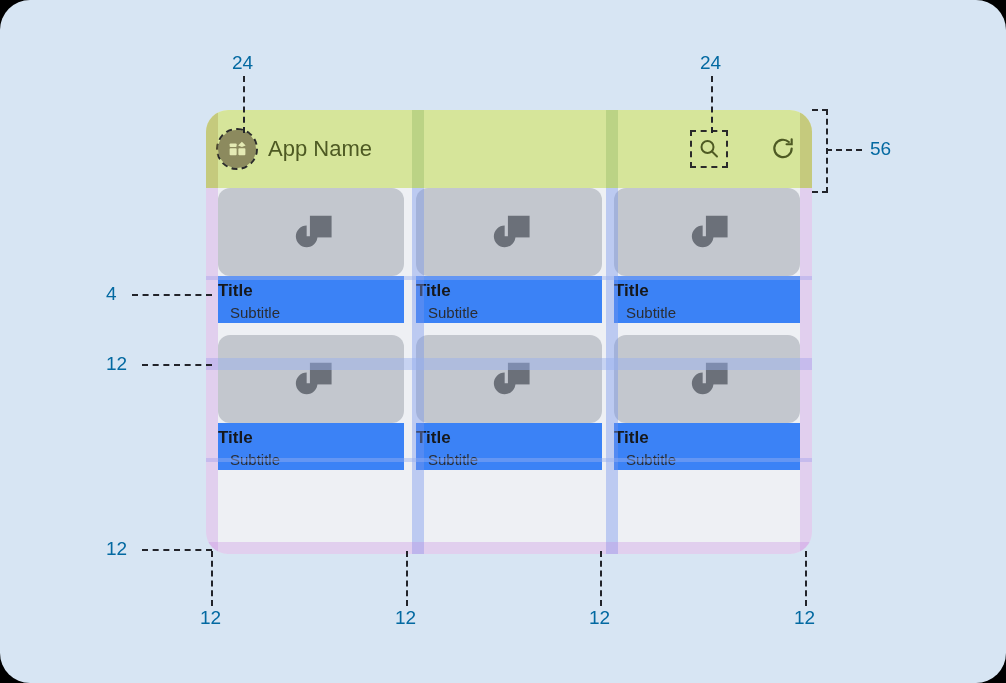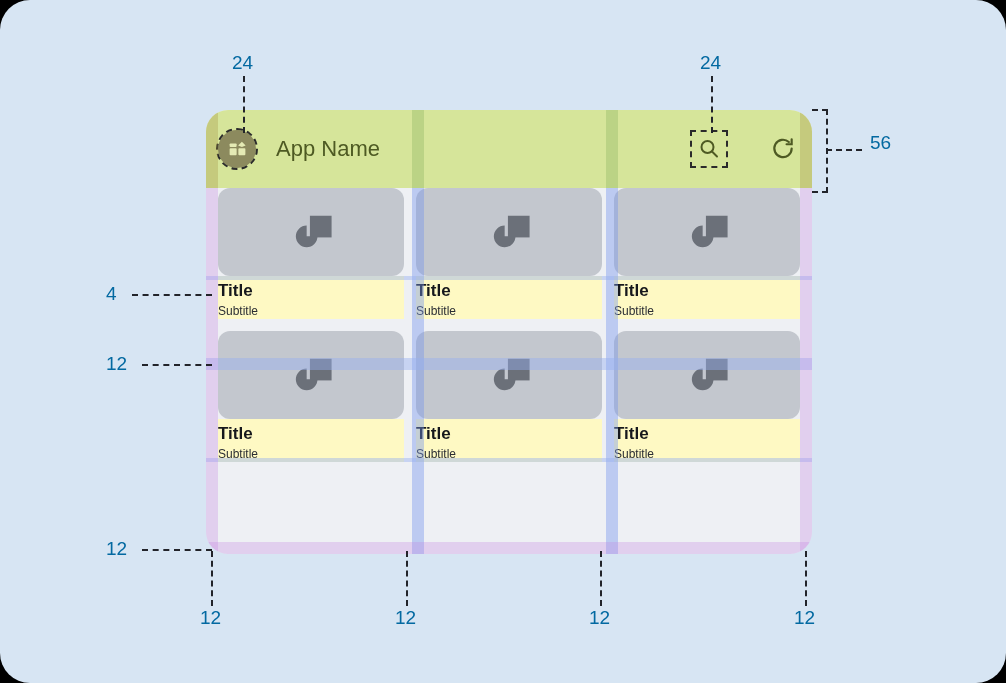--- a/index.html
+++ b/index.html
@@ -22,44 +22,44 @@
     background:#d6e59a;display:flex;align-items:center;box-sizing:border-box;
     padding:0 12px;
   }
   #appbar .leading{
     width:38px;height:38px;border-radius:50%;background:#8c8a5e;
     display:flex;align-items:center;justify-content:center;flex:0 0 auto;
     position:relative;
   }
   .dashbox{outline:2px dashed #2b2b2b;outline-offset:0px;}
   #appbar .title{
-    font-size:22px;color:#4e5a23;margin-left:20px;font-weight:400;white-space:nowrap;
+    font-size:22px;color:#4e5a23;margin-left:12px;font-weight:400;white-space:nowrap;
   }
   #appbar .spacer{flex:1 1 auto;}
   #appbar .action{
     width:34px;height:34px;display:flex;align-items:center;justify-content:center;
     flex:0 0 auto;
   }
   #appbar .action.search{margin-right:40px;}
 
   
   #grid{
     position:absolute;left:0;top:78px;width:606px;height:366px;
     box-sizing:border-box;padding:0 12px 12px 12px;
   }
   .row{display:flex;gap:12px;}
   .row + .row{margin-top:12px;}
   .card{flex:1 1 0;min-width:0;}
   .thumb{
     height:88px;background:#c3c7ce;border-radius:12px;
     display:flex;align-items:center;justify-content:center;
   }
-  .meta{padding-top:4px;background:#fef9c3;}
+  .meta{padding-top:4px;background:#3b82f6;}
   .meta .t{font-size:17px;font-weight:700;color:#16181c;line-height:1.35;}
-  .meta .s{font-size:12px;font-weight:400;color:#2a2d33;line-height:1.35;}
+  .meta .s{font-size:15px;font-weight:400;color:#2a2d33;line-height:1.35;margin-left:12px;}
 
   
   .ov{position:absolute;pointer-events:none;}
   .ov-v{background:rgba(120,150,235,.42);}      
   .ov-h{background:rgba(150,175,240,.45);}      
   .ov-pad{background:rgba(196,132,226,.30);}    
   .ov-pad-bar{background:rgba(160,140,60,.30);} 
 
   
   .ann{position:absolute;font-size:19px;color:#0369a1;white-space:nowrap;}
@@ -201,21 +201,21 @@
   </div>
 
   <div class="ann" style="left:232px;top:52px;">24</div>
   <div class="dl-v" style="left:243px;top:76px;height:57px;"></div>
 
   <div class="ann" style="left:700px;top:52px;">24</div>
   <div class="dl-v" style="left:711px;top:76px;height:57px;"></div>
 
   <div class="bracket" style="left:812px;top:109px;width:14px;height:80px;"></div>
   <div class="dl-h" style="left:826px;top:149px;width:36px;"></div>
-  <div class="ann" style="left:870px;top:132px;">56</div>
+  <div class="ann" style="left:870px;top:138px;">56</div>
 
   <div class="ann" style="left:106px;top:283px;">4</div>
   <div class="dl-h" style="left:132px;top:294px;width:80px;"></div>
 
   <div class="ann" style="left:106px;top:353px;">12</div>
   <div class="dl-h" style="left:142px;top:364px;width:70px;"></div>
 
   <div class="ann" style="left:106px;top:538px;">12</div>
   <div class="dl-h" style="left:142px;top:549px;width:70px;"></div>
 

